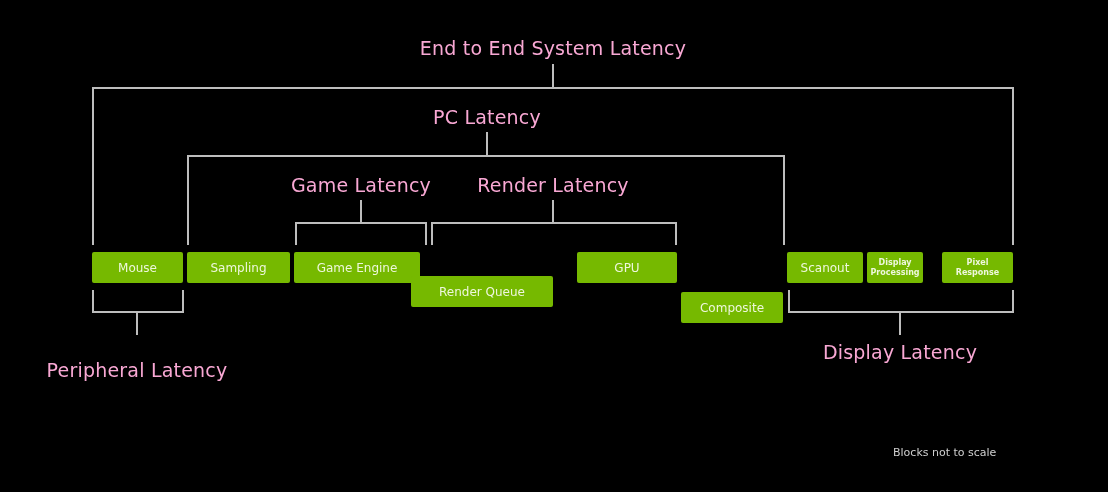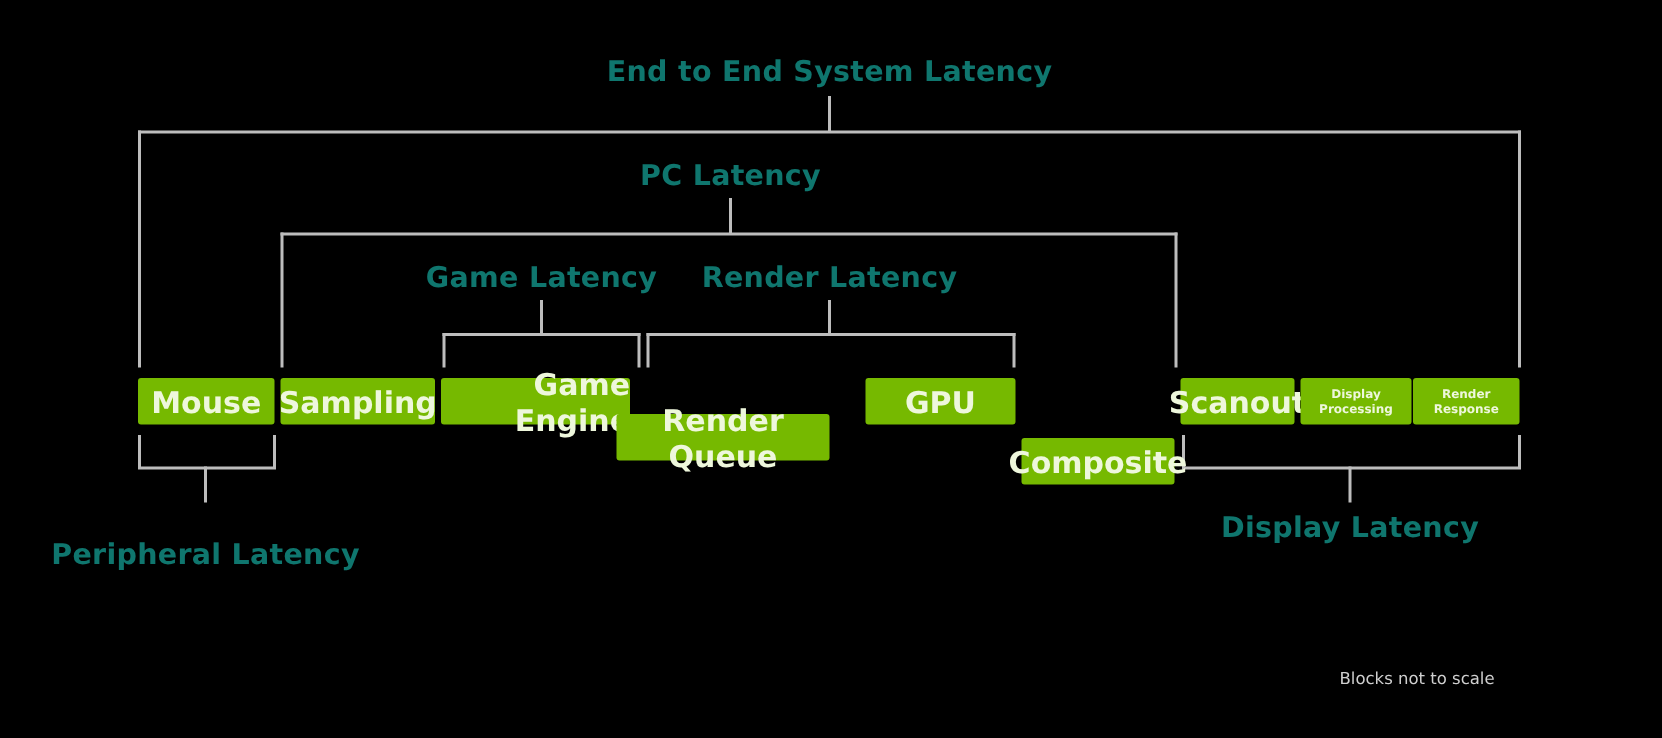--- a/index.html
+++ b/index.html
@@ -1,19 +1,19 @@
 <!DOCTYPE html>
 <html><head>
 <meta charset="utf-8">
 <style>
   html, body { margin:0; padding:0; }
   body { width:1108px; height:492px; background:#000; position:relative; overflow:hidden; font-family:"DejaVu Sans", sans-serif; }
-  .label { position:absolute; color:#0f766e; font-size:19px; white-space:nowrap; transform:translateX(-50%); letter-spacing:0.2px;font-weight:bold; }
+  .label { position:absolute; color:#f9a8d4; font-size:19px; white-space:nowrap; transform:translateX(-50%); letter-spacing:0.2px; }
   .line { position:absolute; background:#bdbdbd; }
-  .block { position:absolute; top:252px; height:31px; background:#76b900; border-radius:2px; color:#eef7dc; display:flex; align-items:center; justify-content:center; text-align:center; font-size:20px; font-weight:bold; box-sizing:border-box; }
+  .block { position:absolute; top:252px; height:31px; background:#76b900; border-radius:2px; color:#eef7dc; display:flex; align-items:center; justify-content:center; text-align:center; font-size:12px; font-weight:normal; box-sizing:border-box; }
   .block.small { font-size:8px; line-height:10px; font-weight:bold; }
   .note { position:absolute; left:893px; top:446px; color:#cfcfcf; font-size:11px; }
 </style>
 </head>
 <body>
 
 <div class="label" style="left:553px; top:37px;">End to End System Latency</div>
 <div class="label" style="left:487px; top:106px;">PC Latency</div>
 <div class="label" style="left:361px; top:174px;">Game Latency</div>
 <div class="label" style="left:553px; top:174px;">Render Latency</div>
@@ -50,16 +50,16 @@
 <div class="line" style="left:788px; top:311px; width:226px; height:2px;"></div>
 <div class="line" style="left:899px; top:311px; width:2px; height:24px;"></div>
 
 <div class="block" style="left:92px; width:91px;">Mouse</div>
 <div class="block" style="left:187px; width:103px;text-align:right;">Sampling</div>
 <div class="block" style="left:294px; width:126px;text-align:right;">Game Engine</div>
 <div class="block" style="left:411px; width:142px;margin-top:24px;">Render Queue</div>
 <div class="block" style="left:577px; width:100px;">GPU</div>
 <div class="block" style="left:681px; width:102px;margin-top:40px;">Composite</div>
 <div class="block" style="left:787px; width:76px;text-align:center;">Scanout</div>
-<div class="block small" style="left:867px; width:74px; padding:0 4px;">Display Processing</div>
-<div class="block small" style="left:942px; width:71px; padding:0 8px;">Render Response</div>
+<div class="block small" style="left:867px; width:56px; padding:0 4px;">Display Processing</div>
+<div class="block small" style="left:942px; width:71px; padding:0 8px;">Pixel Response</div>
 
 <div class="note">Blocks not to scale</div>
 
 </body></html>

